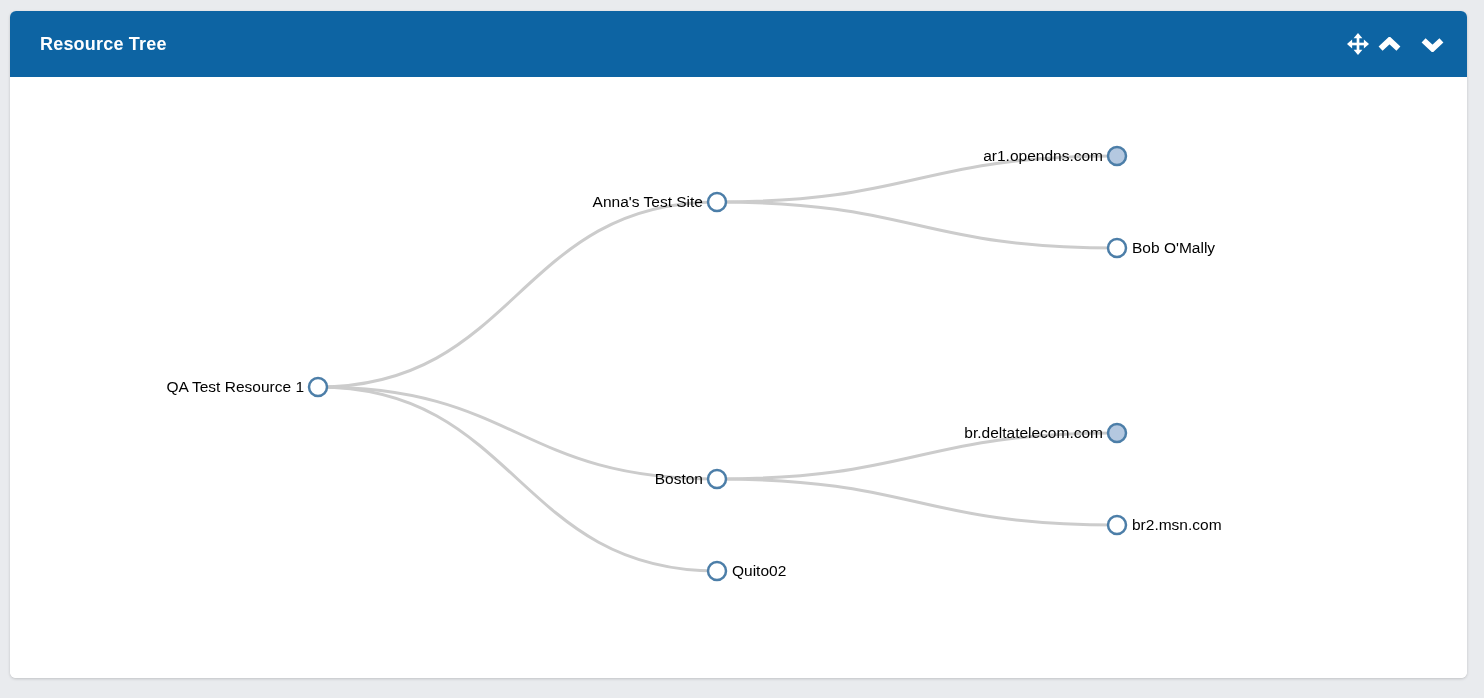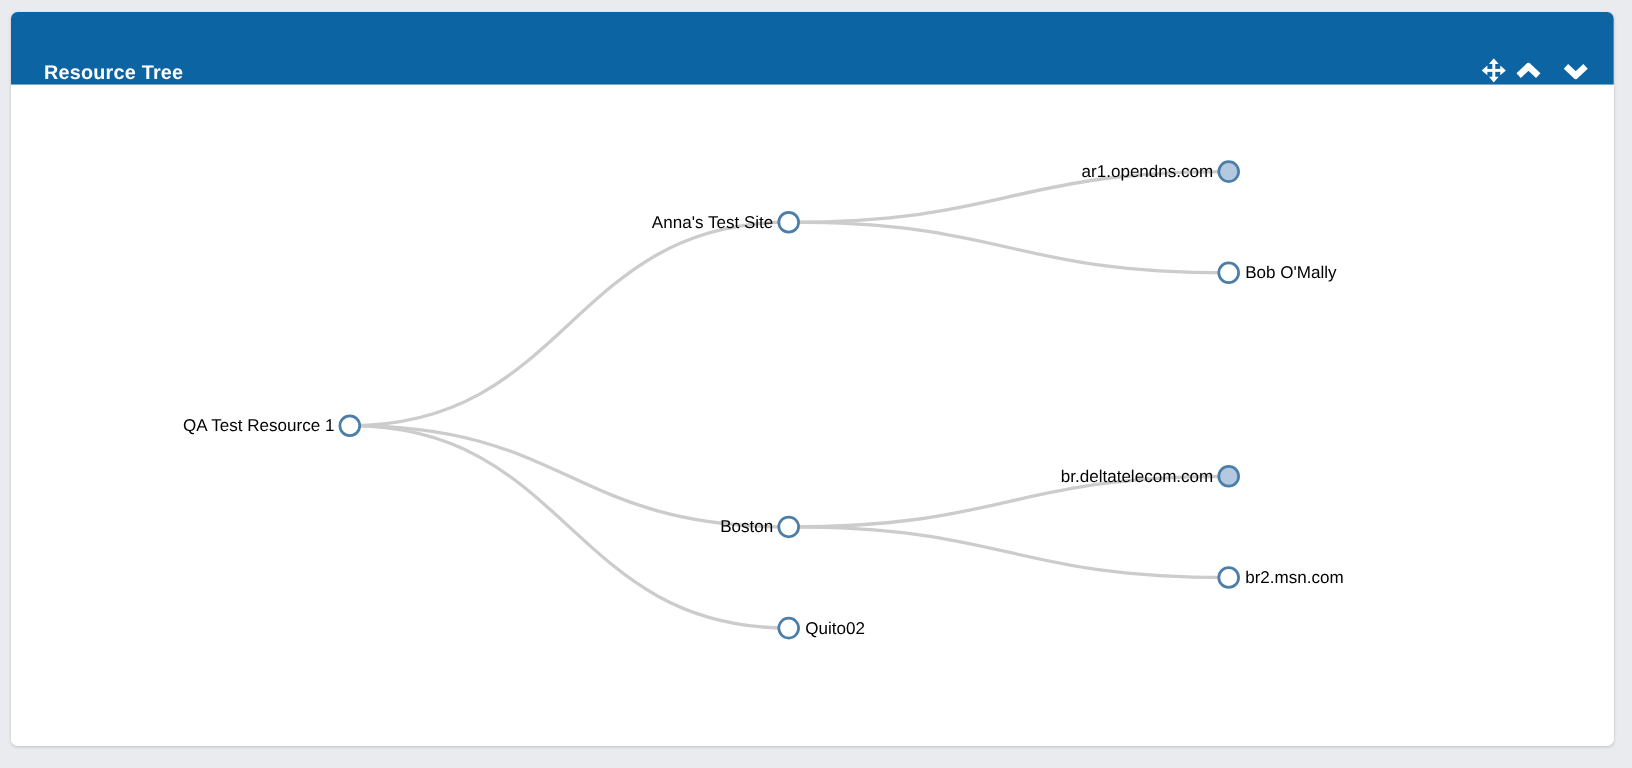--- a/index.html
+++ b/index.html
@@ -70,21 +70,21 @@
   }
   .tree-node-circle {
     stroke-width: 2.5px;
     cursor: pointer;
   }
 </style>
 </head>
 <body style="background: rgb(233, 235, 238);">
 
 <div class="panel">
-  <div class="panel-header" style="background: rgb(13, 100, 163); align-items: flex-end;">
+  <div class="panel-header" style="background: rgb(13, 100, 163);">
     <span class="panel-title" style="color: rgb(255, 255, 255);">Resource Tree</span>
     <span class="header-spacer"></span>
 
     <button class="header-btn" title="">
       <svg width="22" height="22" viewBox="0 0 24 24">
         <g fill="#ffffff">
           <polygon points="12,0 7.2,5.6 16.8,5.6"></polygon>
           <polygon points="12,24 7.2,18.4 16.8,18.4"></polygon>
           <polygon points="0,12 5.6,7.2 5.6,16.8"></polygon>
           <polygon points="24,12 18.4,7.2 18.4,16.8"></polygon>

